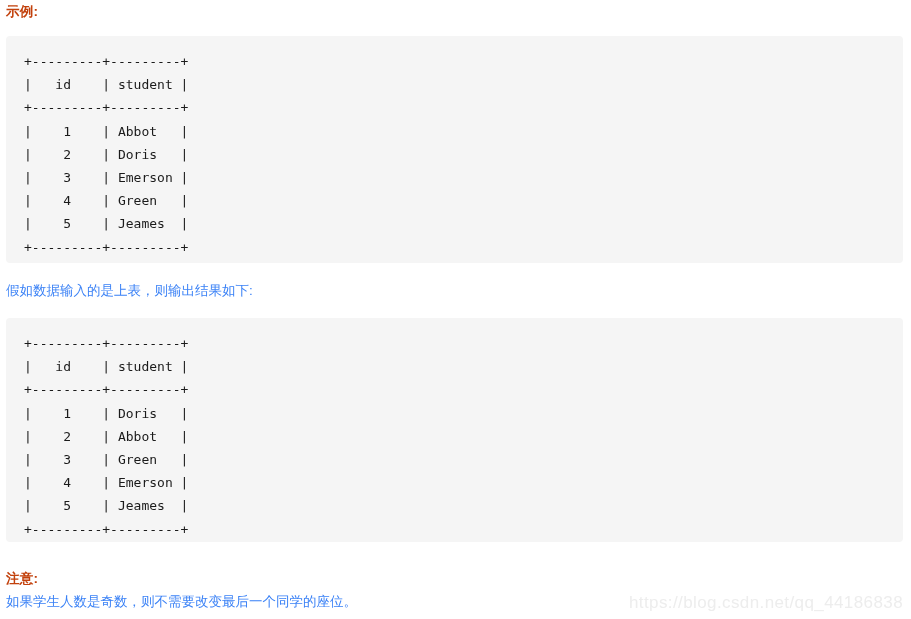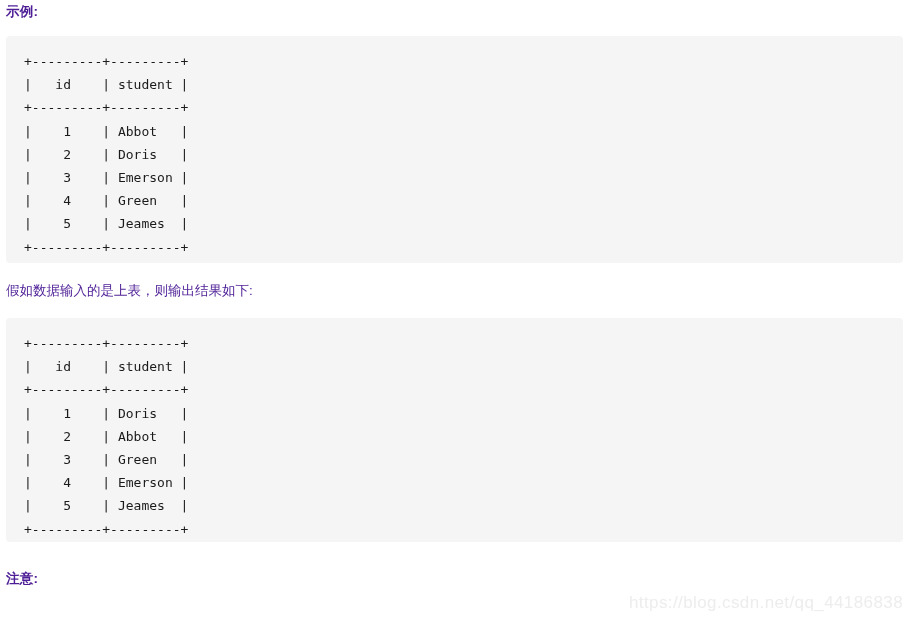--- a/index.html
+++ b/index.html
@@ -21,32 +21,32 @@
     position: relative;
     width: 911px;
     height: 619px;
   }
 
   .heading {
     position: absolute;
     left: 6px;
     font-size: 13.5px;
     font-weight: bold;
-    color: #4c1d95;
+    color: #c2410c;
     letter-spacing: 0.2px;
     line-height: 18px;
     white-space: nowrap;
   }
 
   .para {
     position: absolute;
     left: 6px;
     font-size: 13.5px;
     font-weight: normal;
-    color: #4c1d95;
+    color: #3b82f6;
     line-height: 20px;
     white-space: nowrap;
   }
 
   .codeblock {
     position: absolute;
     left: 6px;
     width: 897px;
     box-sizing: border-box;
     background: #f5f5f5;
@@ -115,16 +115,17 @@
 |    1    | Doris   |
 |    2    | Abbot   |
 |    3    | Green   |
 |    4    | Emerson |
 |    5    | Jeames  |
 +---------+---------+</pre>
   </div>
 
   <div class="heading" id="heading-note">注意:</div>
 
+  <div class="para" id="para-note">如果学生人数是奇数，则不需要改变最后一个同学的座位。</div>
 
   <div class="watermark">https://blog.csdn.net/qq_44186838</div>
 
 </div>
 
 </body></html>

